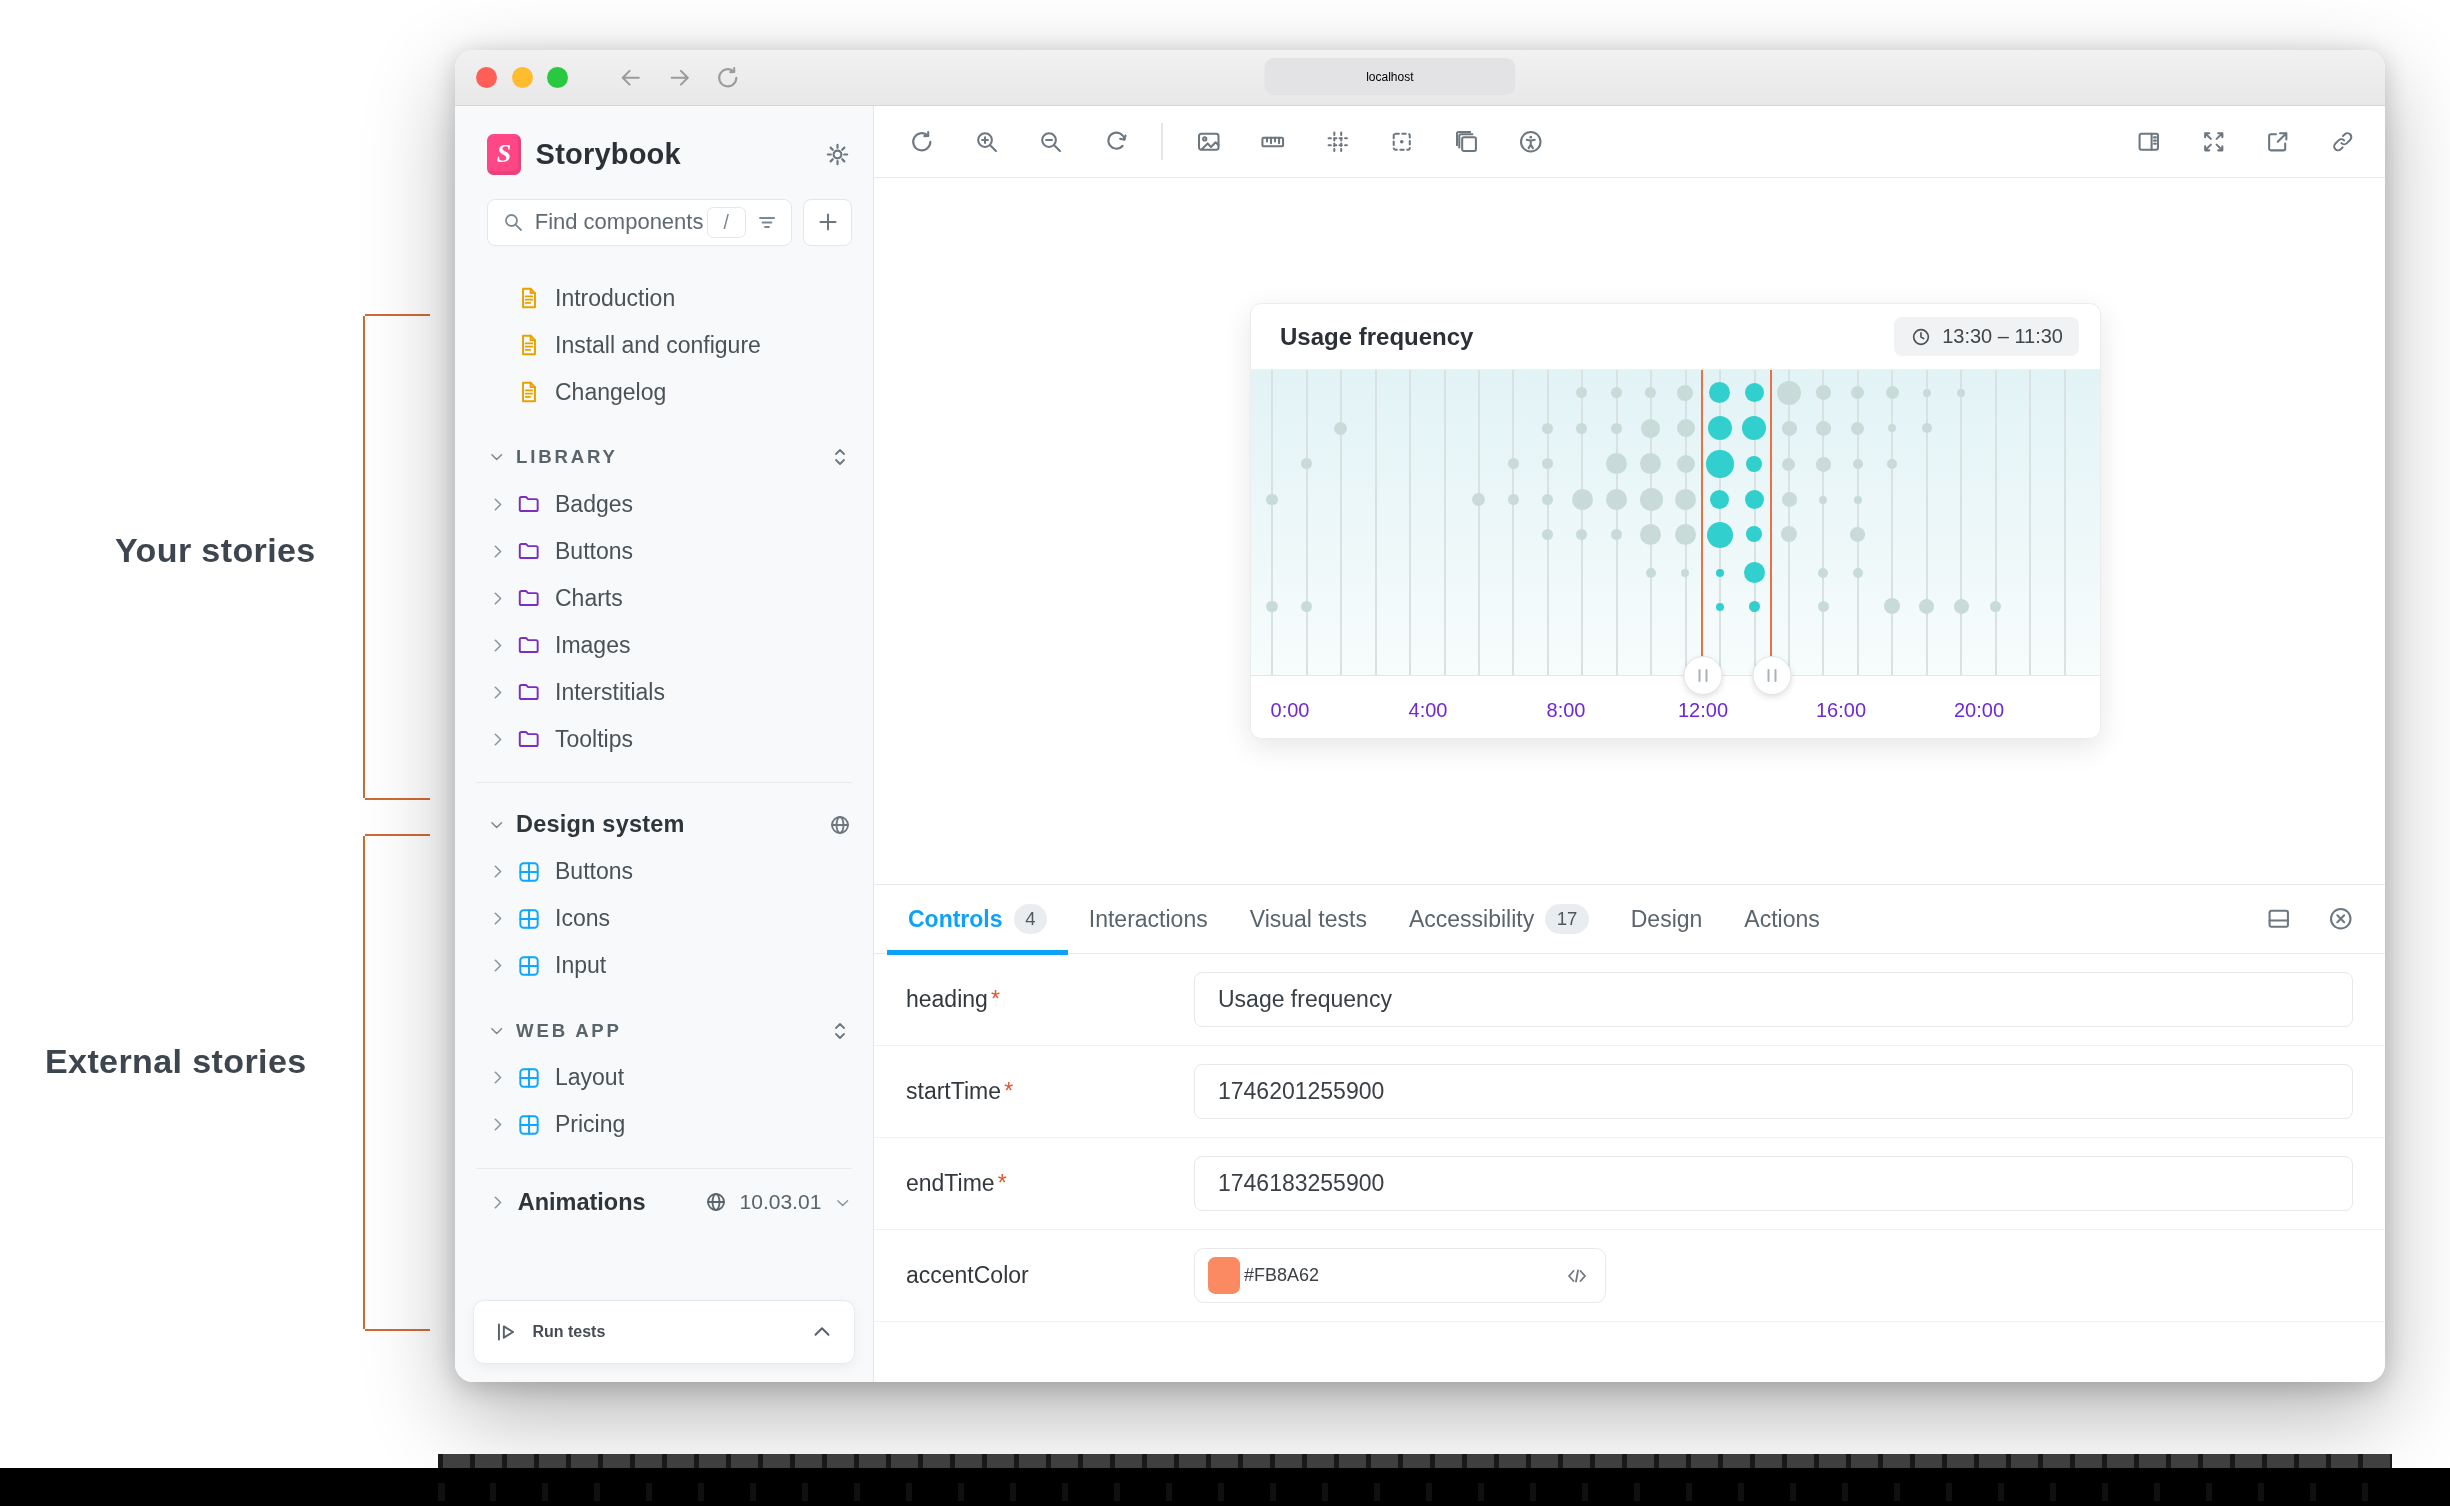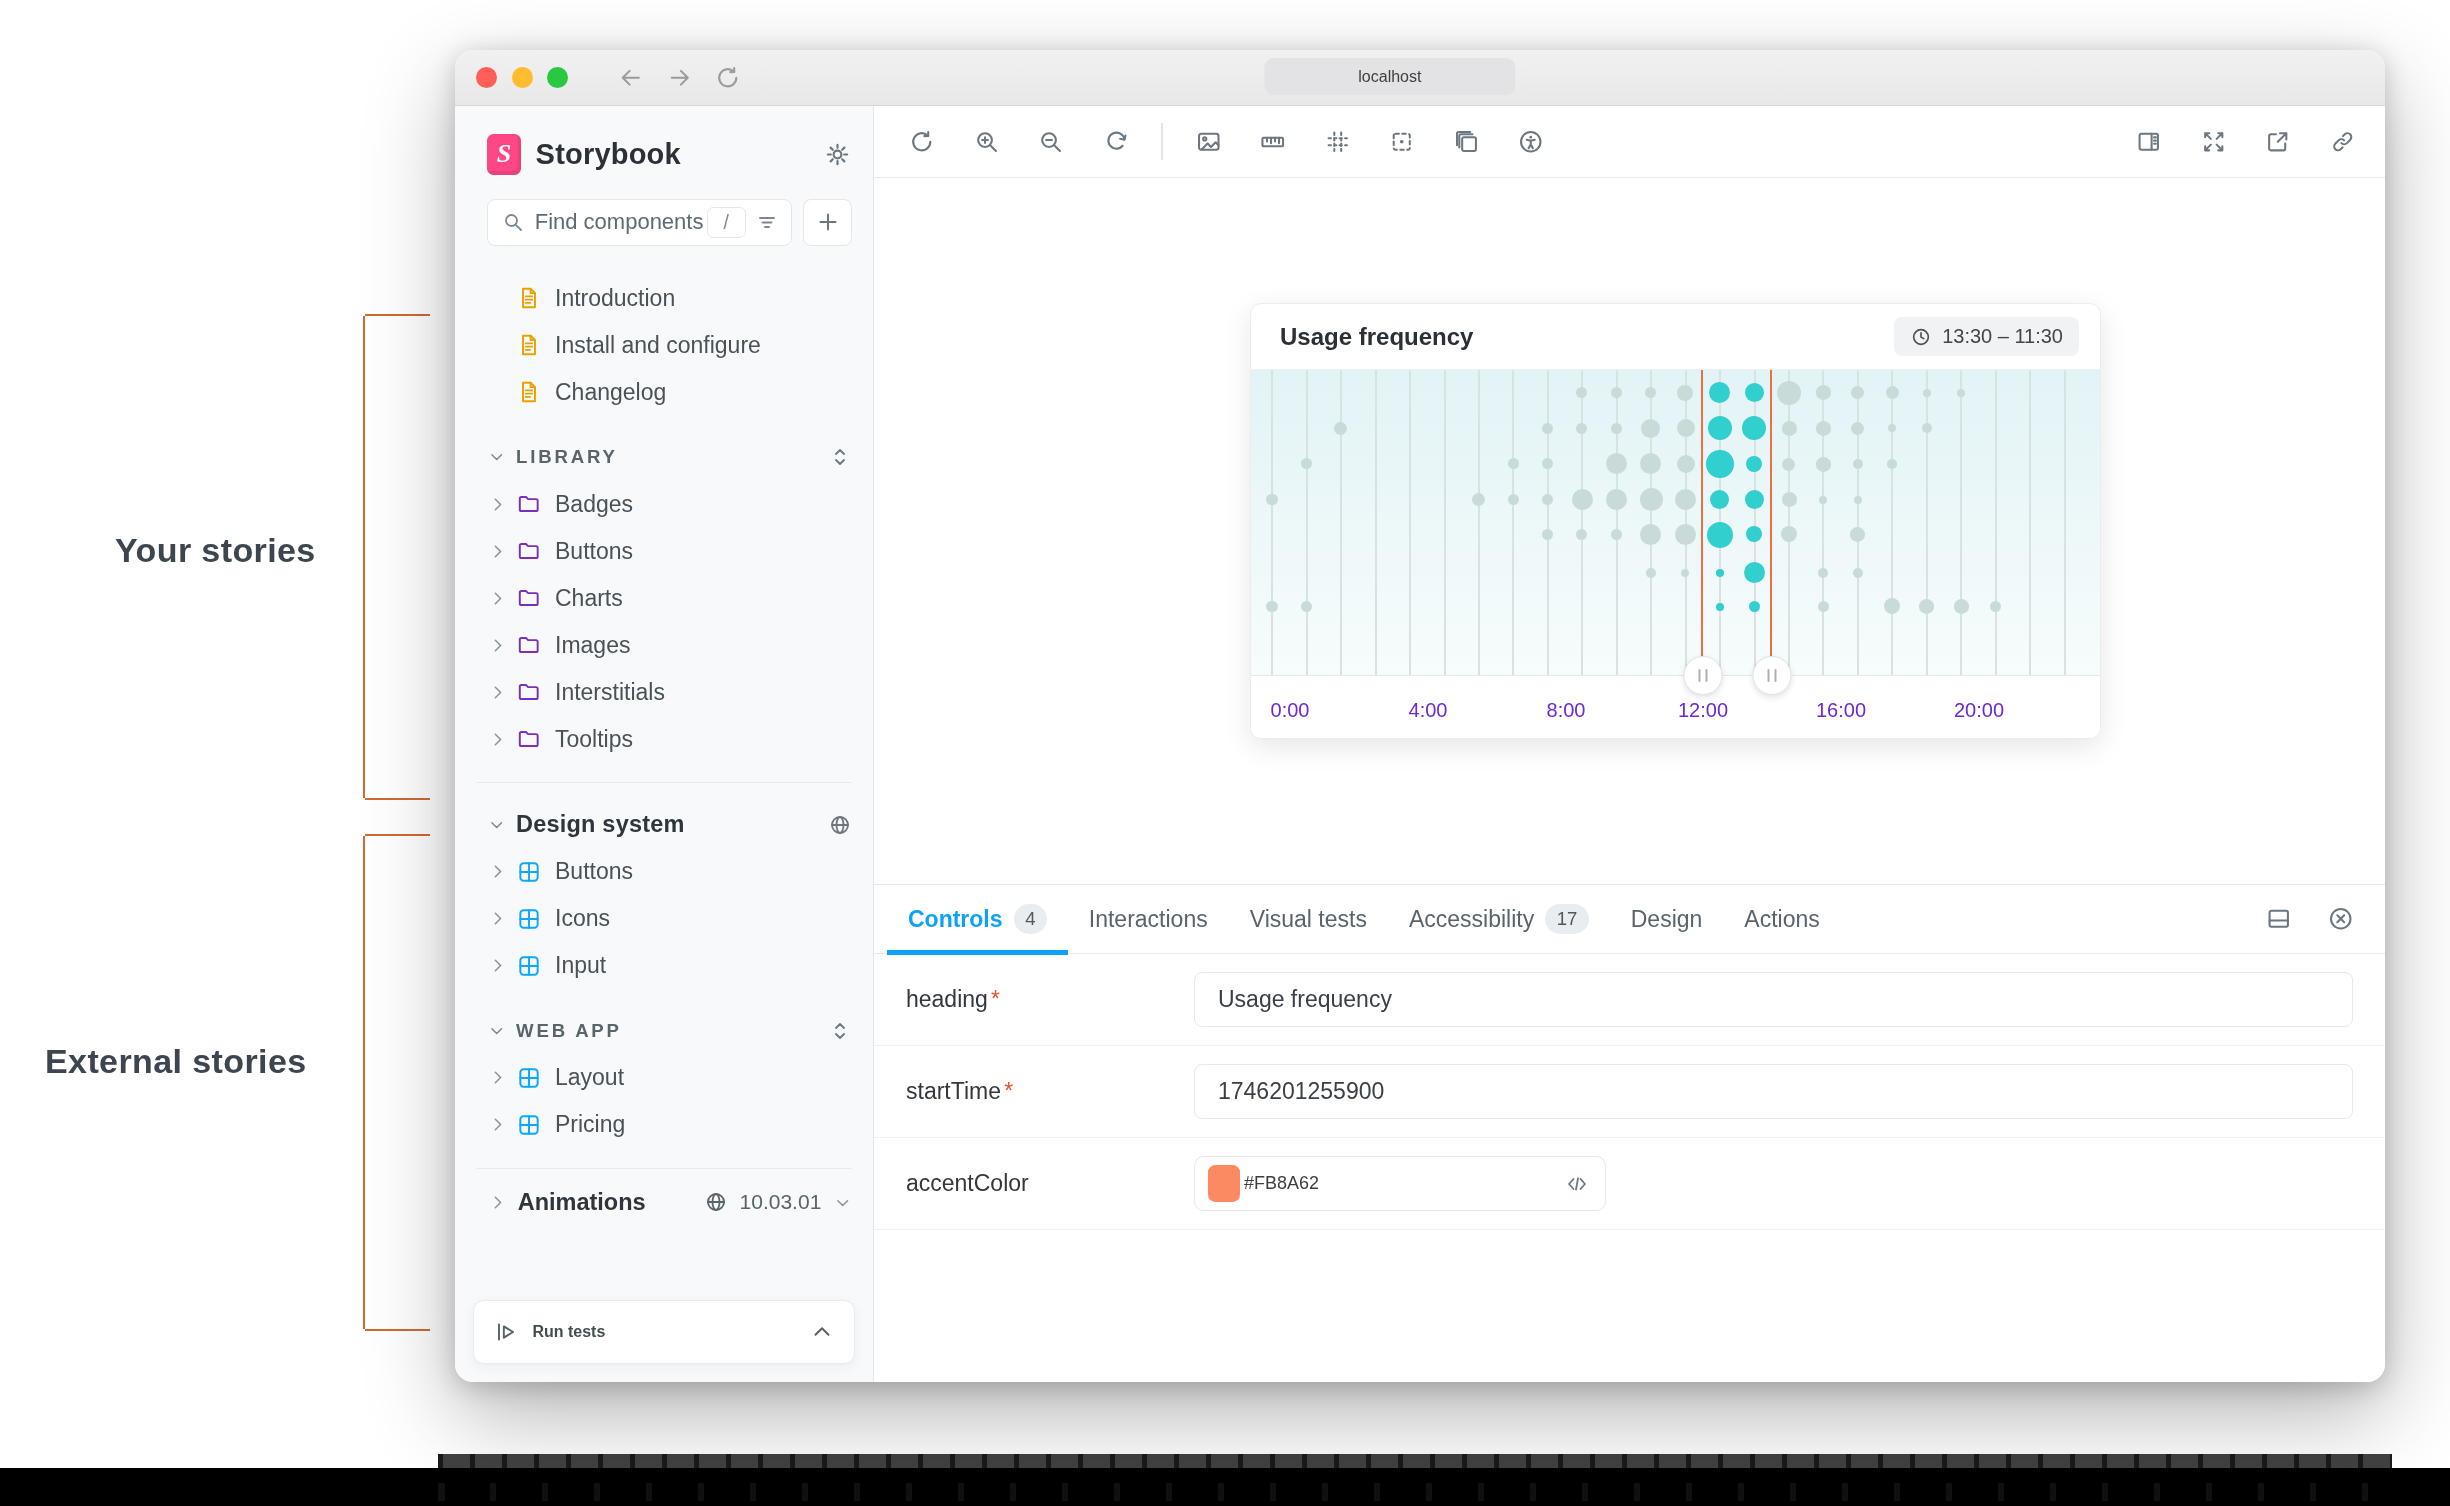--- a/index.html
+++ b/index.html
@@ -23,21 +23,21 @@
   .window{position:absolute;left:455px;top:50px;width:1930px;height:1332px;background:#fff;border-radius:18px;
     box-shadow:0 32px 89px rgba(0,0,0,.30), 0 4.9px 24px rgba(0,0,0,.18);overflow:hidden;display:flex;flex-direction:column;}
   .titlebar{height:55px;background:linear-gradient(#f2f1f2,#e9e8e9);border-bottom:0.8px solid #d7d6d7;
     display:flex;align-items:center;position:relative;flex:0 0 auto;}
   .lights{display:flex;gap:14.6px;margin-left:21px;}
   .light{width:21px;height:21px;border-radius:50%;}
   .light.red{background:#ff5f57;} .light.yellow{background:#febc2e;} .light.green{background:#28c840;}
   .navbtns{display:flex;gap:21px;margin-left:49px;color:#9b9b9b;}
   .navbtns .icn{width:27.5px;height:27.5px;}
   .urlpill{position:absolute;left:50%;top:8px;transform:translateX(-62%);width:251px;height:37px;border-radius:9.7px;
-    background:#e3e2e4;color:#404040;font-size:16px;display:flex;align-items:center;justify-content:center;}
+    background:#e3e2e4;color:#000000;font-size:12px;display:flex;align-items:center;justify-content:center;}
 
   .winbody{flex:1;display:flex;min-height:0;}
 
   
   .sidebar{width:418px;flex:0 0 418px;background:#f7f9fa;border-right:0.8px solid #e3e7e9;display:flex;flex-direction:column;min-height:0;}
   .sb-head{display:flex;align-items:center;padding:27.5px 21px 0 32px;}
   .sb-logo{width:34px;height:41px;border-radius:6.5px;background:#ff4785;color:#fff;display:flex;align-items:center;justify-content:center;
     font-size:26px;font-weight:bold;font-family:"Liberation Serif",serif;font-style:italic;box-shadow:inset -3.2px -4px 0 rgba(0,0,0,.08);}
   .sb-brand{margin-left:14.6px;font-size:29px;font-weight:bold;color:#2b3137;letter-spacing:0.2px;}
   .sb-gear{margin-left:auto;color:#6c7780;width:29px;height:29px;}
@@ -775,20 +775,26 @@
                     <div class="cinput">Usage frequency</div>
                   </div>
                 </div>
                 <div class="crow">
                   <div class="cname"><span>startTime</span><span class="req">*</span></div>
                   <div class="cctrl">
                     <div class="cinput">1746201255900</div>
                   </div>
                 </div>
                 <div class="crow">
+                  <div class="cname"><span>endTime</span><span class="req">*</span></div>
+                  <div class="cctrl">
+                    <div class="cinput">1746183255900</div>
+                  </div>
+                </div>
+                <div class="crow">
                   <div class="cname"><span>accentColor</span></div>
                   <div class="cctrl">
                     <div class="colorctrl">
                       <span class="swatch" style="background: rgb(251, 138, 98);"></span>
                       <span class="colorval">#FB8A62</span>
                       <span class="icn code-icn">
                         <svg viewBox="0 0 24 24">
                           <polyline points="8.5 7 4 12 8.5 17"></polyline>
                           <polyline points="15.5 7 20 12 15.5 17"></polyline>
                           <path d="M13 6.5l-2 11"></path>

